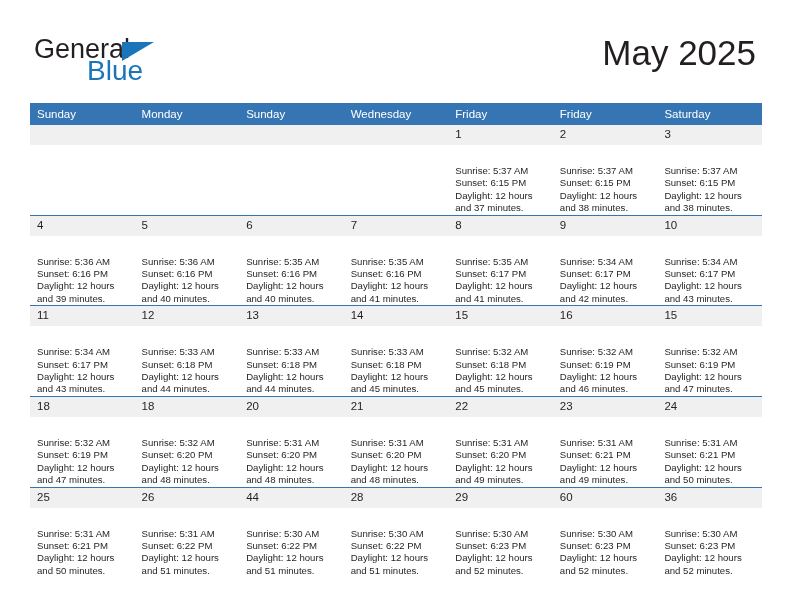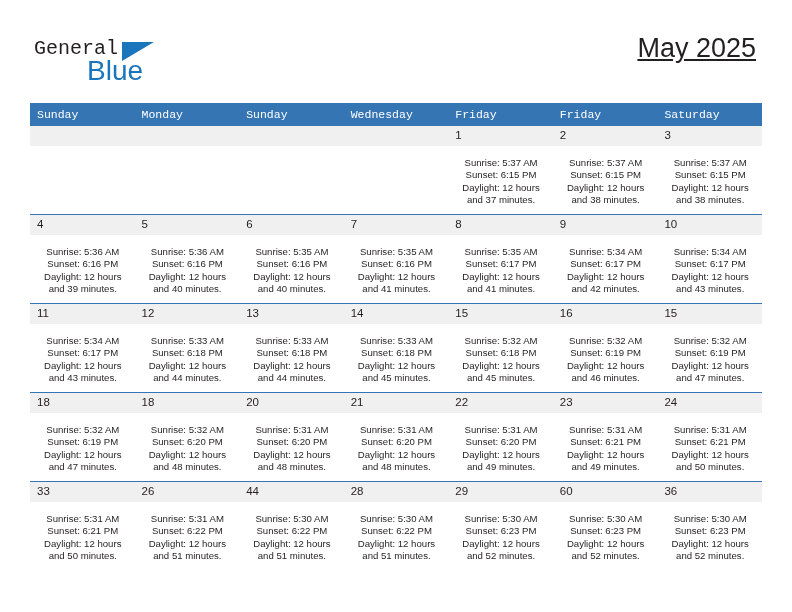--- a/index.html
+++ b/index.html
@@ -33,25 +33,25 @@
     position: absolute;
     left: 34px;
     top: 36px;
     width: 130px;
     height: 54px;
   }
   .logo-general {
     position: absolute;
     left: 0;
     top: 0;
-    font-size: 20px;
+    font-size: 27px;
     letter-spacing: 0px;
     color: #231f20;
     line-height: 26px;
-    font-family: Liberation Mono, monospace;
+    font-family: Liberation Sans, sans-serif;
   }
   .logo-blue {
     position: absolute;
     left: 53px;
     top: 22px;
     font-size: 28px;
     color: #1b75bb;
     line-height: 26px;
     font-family: "Liberation Sans", sans-serif;
   }
@@ -62,26 +62,25 @@
     width: 0;
     height: 0;
     border-left: 32px solid #1b75bb;
     border-bottom: 19px solid transparent;
   }
 
   .title {
     position: absolute;
     right: 36px;
     top: 33px;
-    font-size: 27px;
+    font-size: 35px;
     color: #231f20;
     text-align: right;
     white-space: nowrap;
     font-family: "Liberation Sans", sans-serif;
-    text-decoration: underline;
   }
   .subtitle {
     position: absolute;
     right: 36px;
     top: 76px;
     font-size: 13.5px;
     color: #231f20;
     text-align: right;
     white-space: nowrap;
     font-family: "Liberation Sans", sans-serif;
@@ -102,21 +101,21 @@
   table.cal col { width: 104.57px; }
 
   thead th {
     background: #3675b3;
     color: #ffffff;
     font-size: 11.5px;
     font-weight: normal;
     text-align: left;
     padding: 5px 0 5px 7px;
     height: 12px;
-    font-family: Liberation Mono, monospace;
+    font-family: Liberation Sans, sans-serif;
   }
 
   tbody td {
     vertical-align: top;
     padding: 0;
     border-top: 1.6px solid #3675b3;
     background: #ffffff;
     height: 88px;
   }
   tbody tr.week:first-child td { border-top: none; }
@@ -127,26 +126,25 @@
     color: #231f20;
     padding: 3px 0 4px 7px;
     line-height: 13px;
     height: 13px;
   }
   td.empty .daynum {
     background: #f0f0f0;
     color: transparent;
   }
   .details {
-    padding: 11px 6px 0 7px;
+    padding: 20px 6px 0 7px;
     font-size: 9.6px;
     line-height: 12.4px;
     color: #231f20;
     font-family: "Liberation Sans", sans-serif;
-    text-align: center;
   }
   .details div { white-space: nowrap; }
 </style>
 </head>
 <body>
 
 <div class="page">
 
   <div class="top">
 
@@ -413,21 +411,21 @@
               <div class="details">
                 <div>Sunrise: 5:31 AM</div>
                 <div>Sunset: 6:21 PM</div>
                 <div>Daylight: 12 hours</div>
                 <div>and 50 minutes.</div>
               </div>
             </td>
           </tr>
           <tr class="week">
             <td>
-              <div class="daynum">33</div>
+              <div class="daynum">25</div>
               <div class="details">
                 <div>Sunrise: 5:31 AM</div>
                 <div>Sunset: 6:21 PM</div>
                 <div>Daylight: 12 hours</div>
                 <div>and 50 minutes.</div>
               </div>
             </td>
             <td>
               <div class="daynum">26</div>
               <div class="details">

